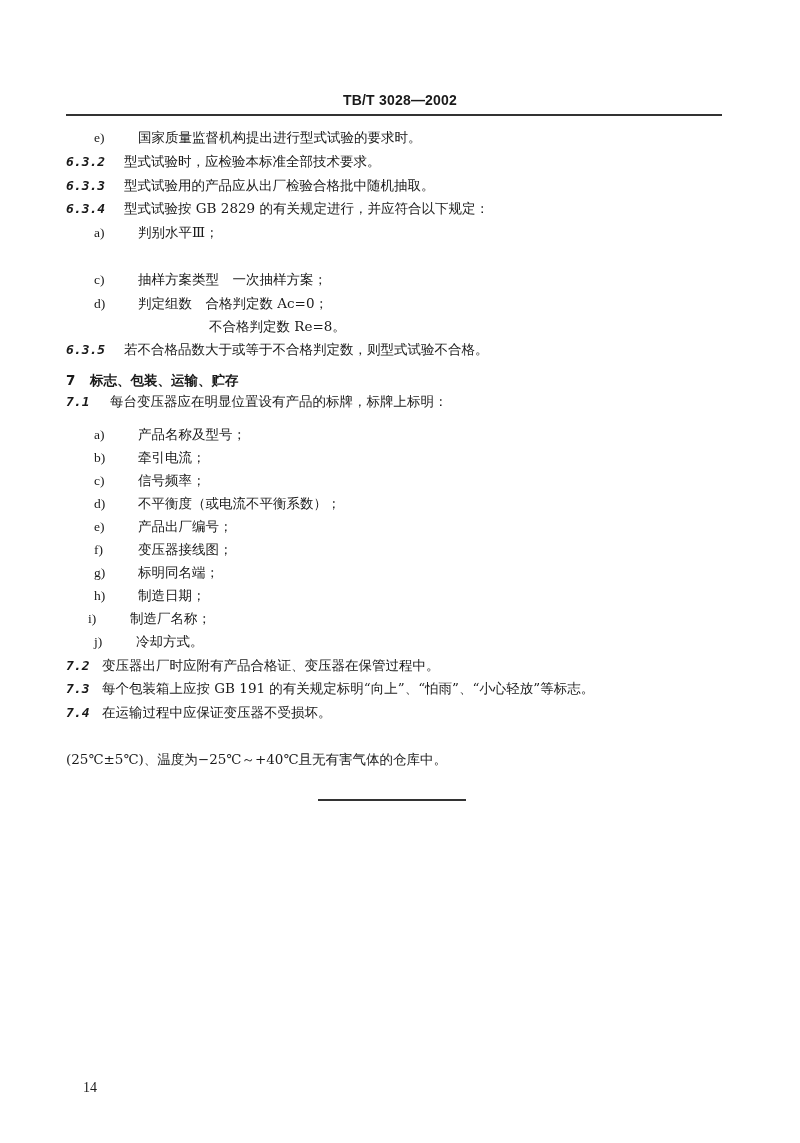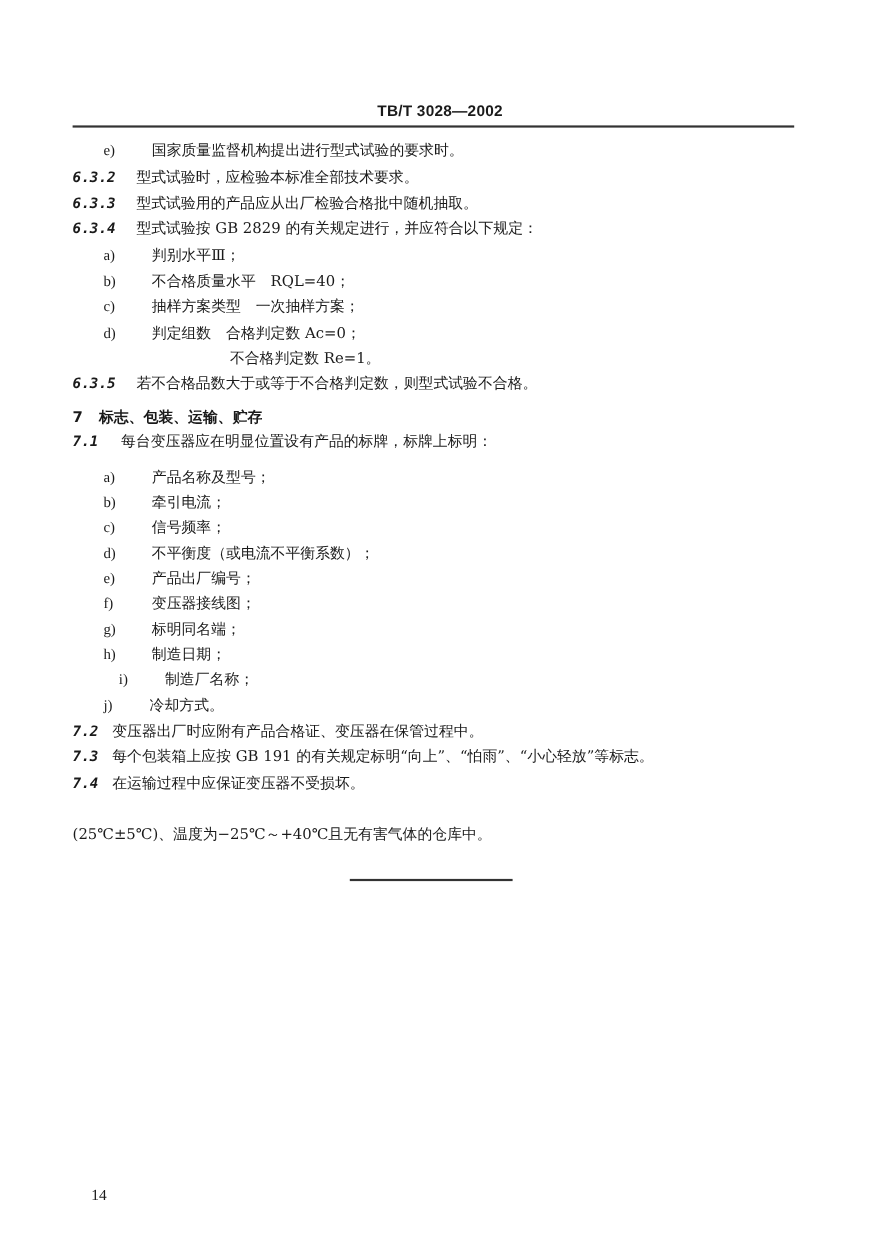--- a/index.html
+++ b/index.html
@@ -34,51 +34,48 @@
   <div class="line" style="top:176px;left:66px;">
     <span class="num" style="width:58px">6.3.3</span><span>型式试验用的产品应从出厂检验合格批中随机抽取。</span>
   </div>
 
   <div class="line" style="top:199px;left:66px;">
     <span class="num" style="width:58px">6.3.4</span><span>型式试验按 GB 2829 的有关规定进行，并应符合以下规定：</span>
   </div>
   <div class="line" style="top:223px;left:94px;">
     <span class="lbl">a)</span><span>判别水平Ⅲ；</span>
   </div>
-  <div class="line" style="top:247px;left:94px;">
-    <span class="lbl">b)</span><span>不合格质量水平　RQL=40；</span>
-  </div>
   <div class="line" style="top:270px;left:94px;">
     <span class="lbl">c)</span><span>抽样方案类型　一次抽样方案；</span>
   </div>
   <div class="line" style="top:294px;left:94px;">
     <span class="lbl">d)</span><span>判定组数　合格判定数 Ac=0；</span>
   </div>
-  <div class="line" style="top:317px;left:209px;">不合格判定数 Re=1。</div>
+  <div class="line" style="top:317px;left:209px;">不合格判定数 Re=8。</div>
 
   <div class="line" style="top:340px;left:66px;">
     <span class="num" style="width:58px">6.3.5</span><span>若不合格品数大于或等于不合格判定数，则型式试验不合格。</span>
   </div>
 
   <div class="line section" style="top:371px;left:66px;">
     <span style="display:inline-block;width:24px">7</span><span>标志、包装、运输、贮存</span>
   </div>
 
   <div class="line" style="top:392px;left:66px;">
     <span class="num" style="width:44px">7.1</span><span>每台变压器应在明显位置设有产品的标牌，标牌上标明：</span>
   </div>
   <div class="line" style="top:425px;left:94px;"><span class="lbl">a)</span><span>产品名称及型号；</span></div>
   <div class="line" style="top:448px;left:94px;"><span class="lbl">b)</span><span>牵引电流；</span></div>
   <div class="line" style="top:471px;left:94px;"><span class="lbl">c)</span><span>信号频率；</span></div>
   <div class="line" style="top:494px;left:94px;"><span class="lbl">d)</span><span>不平衡度（或电流不平衡系数）；</span></div>
   <div class="line" style="top:517px;left:94px;"><span class="lbl">e)</span><span>产品出厂编号；</span></div>
   <div class="line" style="top:540px;left:94px;"><span class="lbl">f)</span><span>变压器接线图；</span></div>
   <div class="line" style="top:563px;left:94px;"><span class="lbl">g)</span><span>标明同名端；</span></div>
   <div class="line" style="top:586px;left:94px;"><span class="lbl">h)</span><span>制造日期；</span></div>
-  <div class="line" style="top:609px;left:108px;"><span class="lbl" style="width:42px">i)</span><span>制造厂名称；</span></div>
+  <div class="line" style="top:609px;left:88px;"><span class="lbl" style="width:42px">i)</span><span>制造厂名称；</span></div>
   <div class="line" style="top:632px;left:94px;"><span class="lbl" style="width:42px">j)</span><span>冷却方式。</span></div>
 
   <div class="line" style="top:656px;left:66px;">
     <span class="num" style="width:36px">7.2</span><span>变压器出厂时应附有产品合格证、变压器在保管过程中。</span>
   </div>
   <div class="line" style="top:679px;left:66px;">
     <span class="num" style="width:36px">7.3</span><span>每个包装箱上应按 GB 191 的有关规定标明“向上”、“怕雨”、“小心轻放”等标志。</span>
   </div>
   <div class="line" style="top:703px;left:66px;">
     <span class="num" style="width:36px">7.4</span><span>在运输过程中应保证变压器不受损坏。</span>

